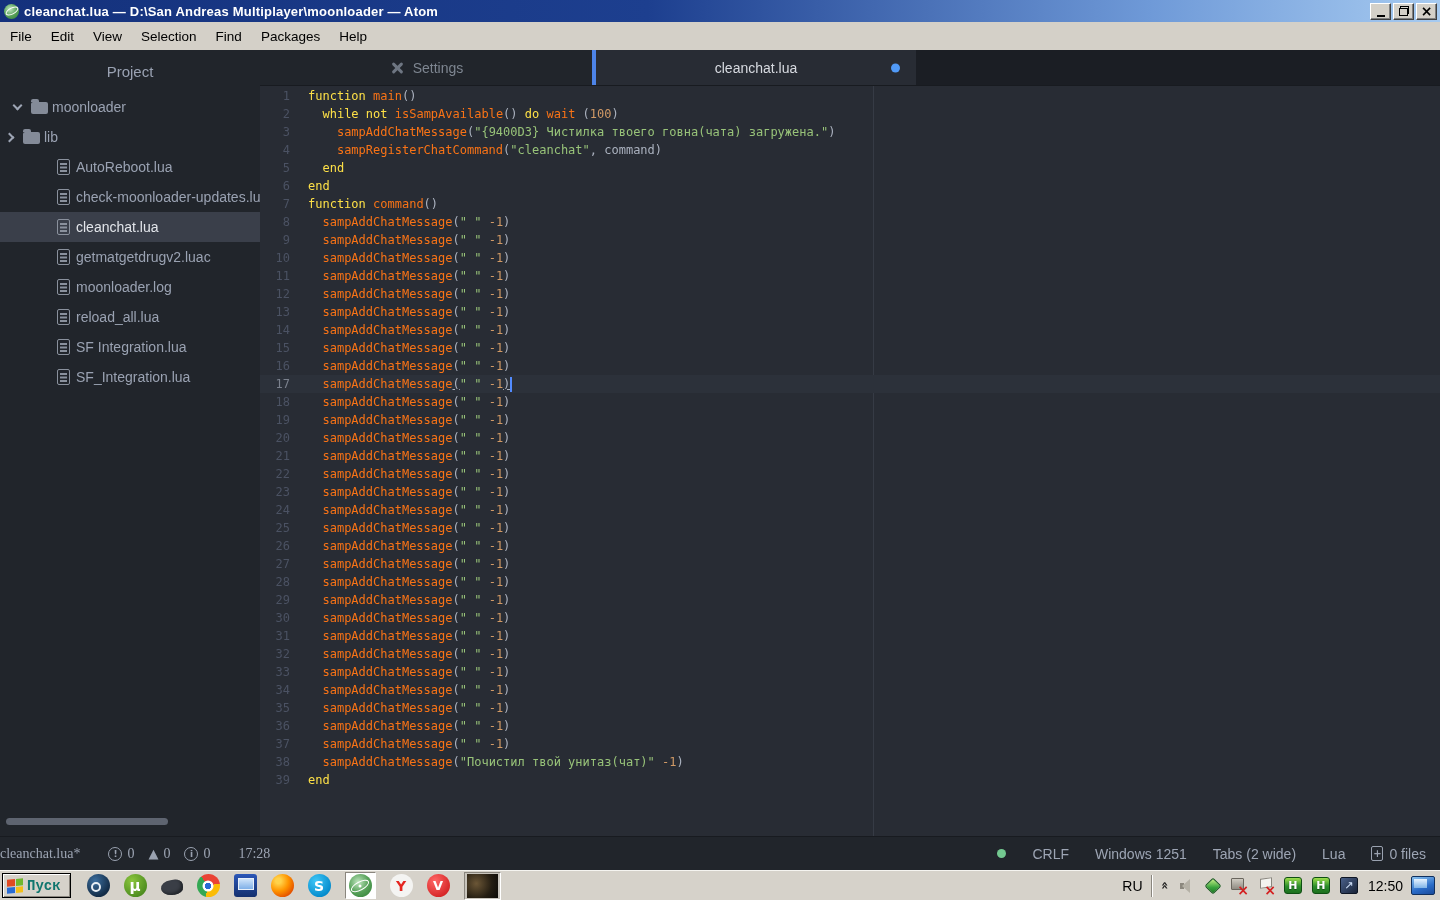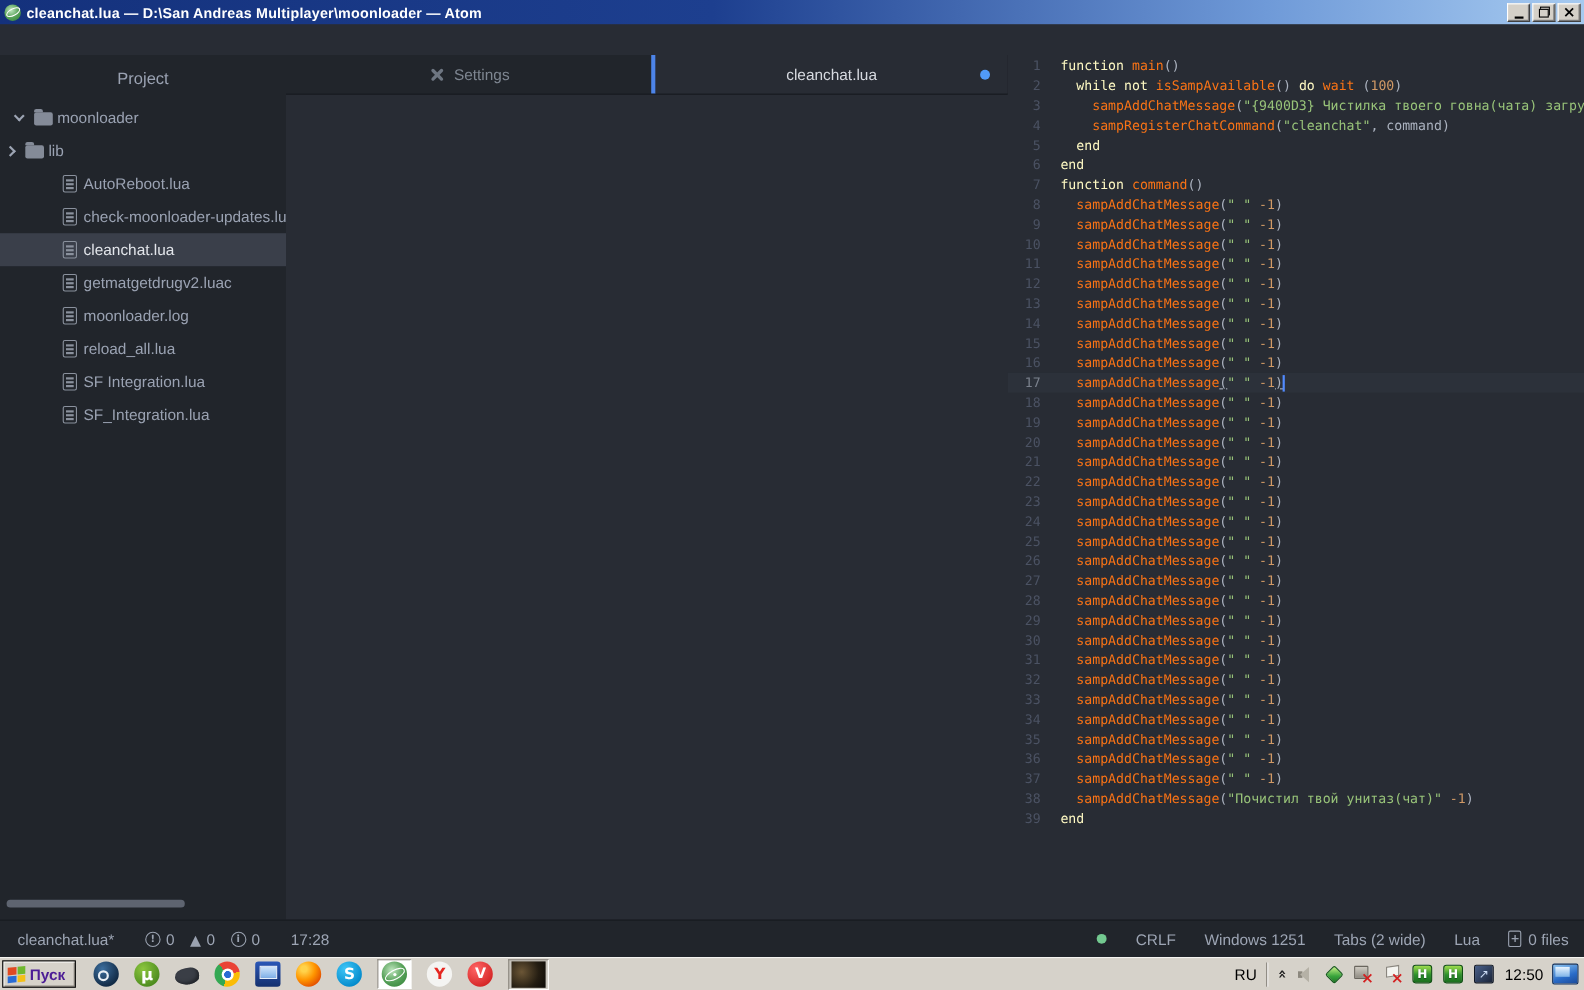--- a/index.html
+++ b/index.html
@@ -37,68 +37,68 @@
   .chevron-down-icon { width:7px; height:7px; border-right:2px solid #9da5b4; border-bottom:2px solid #9da5b4; transform:rotate(45deg); margin-top:-3px; }
   .chevron-right-icon { width:7px; height:7px; border-right:2px solid #9da5b4; border-bottom:2px solid #9da5b4; transform:rotate(-45deg); }
   .tree-ico { width:26px; flex:none; display:flex; justify-content:center; }
   .folder-icon { width:17px; height:12px; background:#848b98; border-radius:2px; position:relative; margin-top:2px; }
   .folder-icon::before { content:""; position:absolute; top:-3px; left:0; width:8px; height:3px; background:#848b98; border-radius:2px 2px 0 0; }
   .file-icon { width:13px; height:16px; border:1.5px solid #8a919d; border-radius:2px; position:relative; }
   .file-icon::before { content:""; position:absolute; left:2px; right:2px; top:3px; height:1.5px; background:#8a919d; box-shadow:0 3.5px 0 #8a919d, 0 7px 0 #8a919d; }
   .tree-hscroll { position:absolute; left:6px; bottom:11px; width:162px; height:7px; border-radius:4px; background:#5e6470; }
 
   
-  .main { flex:1; min-width:0; display:flex; flex-direction:row; background:#282c34; }
+  .main { flex:1; min-width:0; display:flex; flex-direction:column; background:#282c34; }
   .tabbar { height:36px; flex:none; background:#1b1e24; display:flex; align-items:stretch; border-bottom:1px solid #181b20; }
   .tab { display:flex; align-items:center; justify-content:center; font-size:14px; }
   .tab-settings { width:332px; background:#21252b; color:#7e8691; }
   .tab-indicator { width:4px; background:#4d84e8; flex:none; }
   .tab-active { width:320px; background:#282c34; color:#d7dae0; position:relative; }
   .mod-dot { position:absolute; right:16px; top:50%; transform:translateY(-50%); width:9px; height:9px; border-radius:50%; background:#519af7; }
   .tools-icon { position:relative; width:16px; height:16px; margin-right:8px; flex:none; }
   .tools-icon::before,.tools-icon::after { content:""; position:absolute; left:7px; top:1px; width:3px; height:14px; background:#6e7682; border-radius:2px; }
   .tools-icon::before { transform:rotate(45deg); }
   .tools-icon::after { transform:rotate(-45deg); }
 
   
   .editor { flex:1; position:relative; font-family:"DejaVu Sans Mono",monospace; font-size:12px; line-height:18px; padding-top:1px; overflow:hidden; }
   .wrap-guide { position:absolute; left:613px; top:0; bottom:0; width:1px; background:#363b45; }
   .code-row { display:flex; height:18px; white-space:pre; position:relative; }
   .code-row.current { background:#2c313a; }
   .gutter-num { width:30px; flex:none; text-align:right; color:#4b5263; }
   .code-row.current .gutter-num { color:#7b818d; }
   .code-text { padding-left:18px; }
-  .tok-k { color:#fef9c3; } .tok-f { color:#f97316; } .tok-s { color:#98c379; }
+  .tok-k { color:#fde047; } .tok-f { color:#f97316; } .tok-s { color:#98c379; }
   .tok-n { color:#d19a66; } .tok-p { color:#abb2bf; }
   .tok-pm { color:#abb2bf; text-decoration:underline; }
   .cursor-caret { display:inline-block; width:2px; height:15px; background:#528bff; vertical-align:text-top; margin-left:0; }
 
   
   .statusbar { position:absolute; top:836px; left:0; width:1440px; height:34px; background:#21252b; border-top:1px solid #181b20;
     color:#9da5b4; font-size:14px; display:flex; align-items:center; }
-  .sb-left { display:flex; align-items:flex-start; gap:28px; padding-left:16px; }
+  .sb-left { display:flex; align-items:flex-start; gap:28px; padding-left:0;font-family:Liberation Serif, serif; }
   .sb-diags { display:flex; align-items:center; gap:14px; }
   .sb-diag { display:flex; align-items:center; gap:5px; }
   .error-circle-icon,.info-circle-icon { width:14px; height:14px; border:1.5px solid #9aa2b0; border-radius:50%;
     display:flex; align-items:center; justify-content:center; font:bold 9px "DejaVu Sans",sans-serif; color:#9aa2b0; }
   .error-circle-icon::before { content:"!"; }
   .info-circle-icon::before { content:"i"; }
   .warning-triangle-icon::before { content:"\25B2"; font-family:"DejaVu Sans",sans-serif; font-size:13px; color:#9aa2b0; line-height:1; }
   .sb-right { margin-left:auto; display:flex; align-items:center; gap:26px; padding-right:14px; }
   .sync-dot { width:9px; height:9px; border-radius:50%; background:#73c990; }
   .gh-group { display:flex; align-items:center; gap:6px; }
   .file-plus-icon { width:12px; height:15px; border:1.5px solid #9aa2b0; border-radius:2px; display:flex; align-items:center; justify-content:center; color:#9aa2b0; font:bold 10px "DejaVu Sans",sans-serif; }
   .file-plus-icon::before { content:"+"; }
 
   
   .taskbar { position:absolute; top:870px; left:0; width:1440px; height:30px; background:#d6d2ca; border-top:1px solid #f5f4f0;
     display:flex; align-items:center; }
   .start-button { margin-left:2px; height:25px; padding:0 9px 0 4px; display:flex; align-items:center; gap:4px;
     background:#d6d2ca; border:1px solid #000; box-shadow:inset 1px 1px 0 #fff, inset -1px -1px 0 #8a867e;
-    font-weight:bold; font-size:14px; color:#4c1d95; }
+    font-weight:bold; font-size:14px; color:#0f766e;font-family:Liberation Mono, monospace; }
   .win-flag { width:16px; height:14px; display:grid; grid-template-columns:1fr 1fr; grid-template-rows:1fr 1fr; gap:1px; transform:skewY(-6deg); }
   .win-flag i:nth-child(1){background:#e04a22;} .win-flag i:nth-child(2){background:#6fb82e;}
   .win-flag i:nth-child(3){background:#2a6cd4;} .win-flag i:nth-child(4){background:#f4c018;}
   .quick-launch { display:flex; align-items:center; gap:14px; margin-left:16px; height:100%; }
   .ql-slot { display:flex; align-items:center; justify-content:center; }
   .ql-slot.active { background:#fff; border:1px solid; border-color:#8a867e #fff #fff #8a867e; padding:1px 3px; }
   .ql-slot.pressed { border:1px solid; border-color:#8a867e #fff #fff #8a867e; padding:1px 2px; background:#c8c4bc; }
 
   .steam-icon { width:23px; height:23px; border-radius:50%; background:radial-gradient(circle at 35% 30%,#3c6e9e,#132c47 72%); position:relative; }
   .steam-icon::after { content:""; position:absolute; left:4px; bottom:5px; width:6px; height:6px; border:2px solid #e8eef4; border-radius:50%; }
@@ -162,20 +162,29 @@
         </span>
         <span class="winbtn">
           <span class="glyph-restore"></span>
         </span>
         <span class="winbtn">
           <span class="glyph-close"></span>
         </span>
       </span>
   </div>
 
+  <div class="menubar" id="menubar">
+      <span class="menu-item">File</span>
+      <span class="menu-item">Edit</span>
+      <span class="menu-item">View</span>
+      <span class="menu-item">Selection</span>
+      <span class="menu-item">Find</span>
+      <span class="menu-item">Packages</span>
+      <span class="menu-item">Help</span>
+    </div>
 
   <div class="app">
     <div class="sidebar">
       <div class="project-header">Project</div>
       <div id="tree">
           <div class="tree-item" style="padding-left: 8px;">
             <span class="tree-chev">
               <span class="chevron-down-icon"></span>
             </span>
             <span class="tree-ico">

